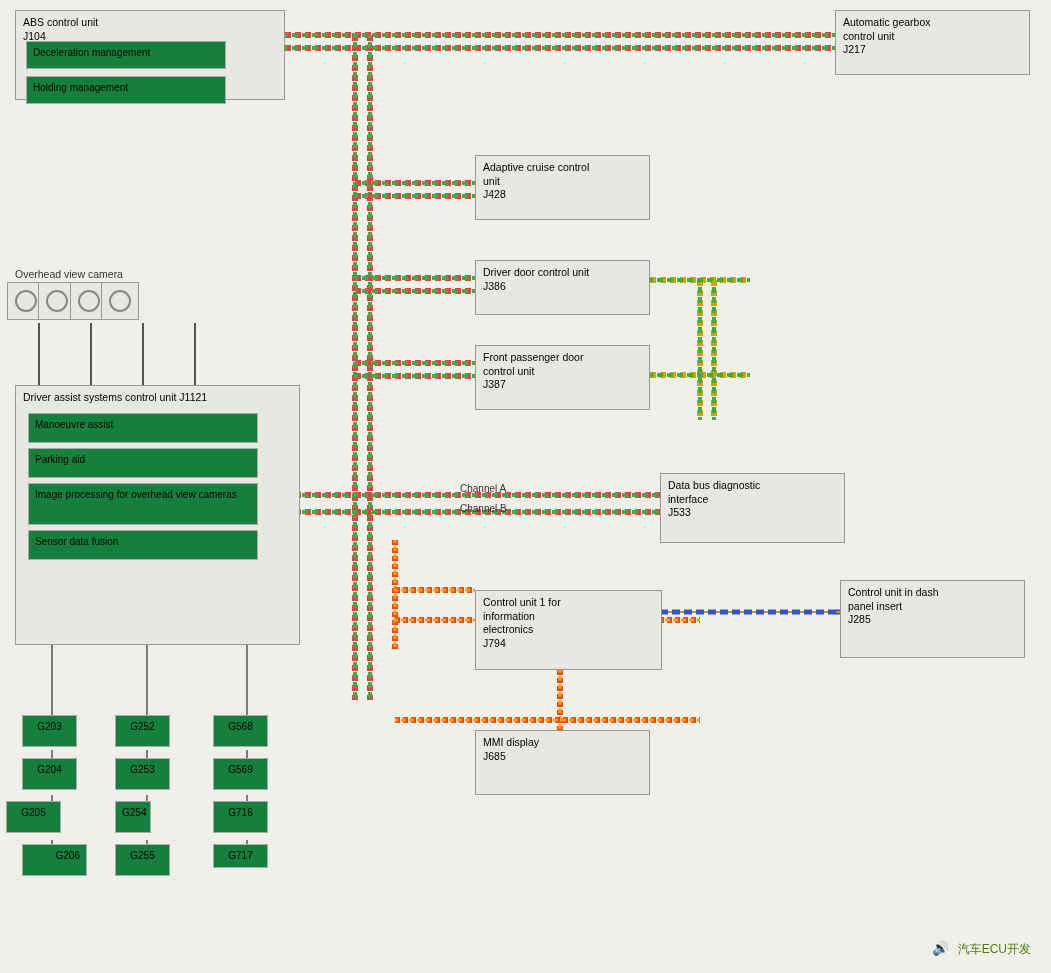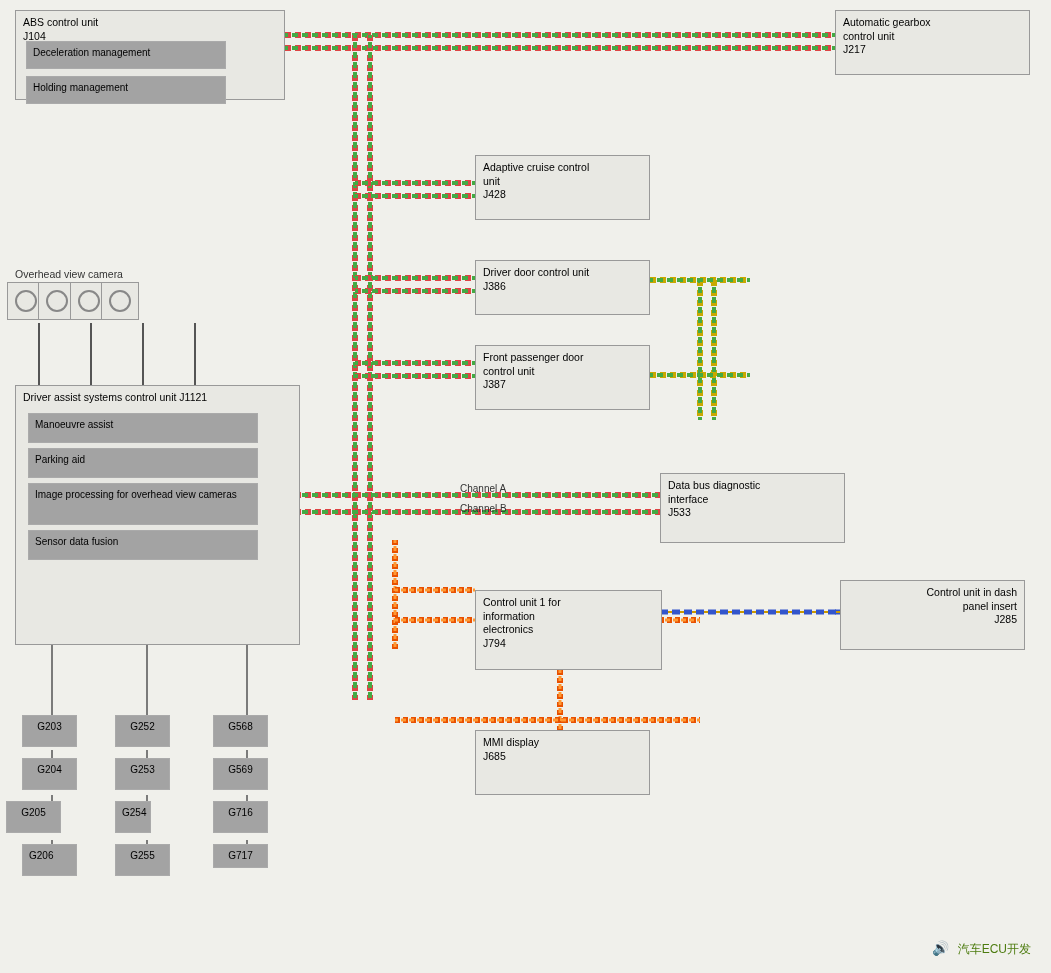--- a/index.html
+++ b/index.html
@@ -21,21 +21,21 @@
     .box {
       position: absolute;
       background: #e8e8e3;
       border: 1px solid #999;
       padding: 5px 7px;
       font-size: 10.5px;
       line-height: 1.3;
     }
     .box-inner {
       position: absolute;
-      background: #a3a3a3;
+      background: #15803d;
       border: 1px solid #aaa;
       padding: 4px 6px;
       font-size: 10px;
       line-height: 1.3;
     }
     .camera-box {
       position: absolute;
       background: #e8e8e3;
       border: 1px solid #999;
       width: 38px;
@@ -264,30 +264,30 @@
 information
 electronics
 J794</div>
   </div>
 
   <div class="box" style="left:475px; top:730px; width:175px; height:65px;">
     <div style="white-space:pre-line;">MMI display
 J685</div>
   </div>
 
-  <div class="box" style="left:840px; top:580px; width:185px; height:70px;text-align:right;">
+  <div class="box" style="left:840px; top:580px; width:185px; height:78px;">
     <div style="white-space:pre-line;">Control unit in dash
 panel insert
 J285</div>
   </div>
 
   <div class="box-inner" style="left:22px; top:715px; width:55px; height:32px; text-align:center;">G203</div>
   <div class="box-inner" style="left:22px; top:758px; width:55px; height:32px; text-align:center;">G204</div>
   <div class="box-inner" style="left:6px; top:801px; width:55px; height:32px; text-align:center;">G205</div>
-  <div class="box-inner" style="left:22px; top:844px; width:55px; height:32px; text-align:left;">G206</div>
+  <div class="box-inner" style="left:22px; top:844px; width:65px; height:32px; text-align:right;">G206</div>
 
   <div class="box-inner" style="left:115px; top:715px; width:55px; height:32px; text-align:center;">G252</div>
   <div class="box-inner" style="left:115px; top:758px; width:55px; height:32px; text-align:center;">G253</div>
   <div class="box-inner" style="left:115px; top:801px; width:36px; height:32px; text-align:center;">G254</div>
   <div class="box-inner" style="left:115px; top:844px; width:55px; height:32px; text-align:center;">G255</div>
 
   <div class="box-inner" style="left:213px; top:715px; width:55px; height:32px; text-align:center;">G568</div>
   <div class="box-inner" style="left:213px; top:758px; width:55px; height:32px; text-align:center;">G569</div>
   <div class="box-inner" style="left:213px; top:801px; width:55px; height:32px; text-align:center;">G716</div>
   <div class="box-inner" style="left:213px; top:844px; width:55px; height:24px; text-align:center;">G717</div>

